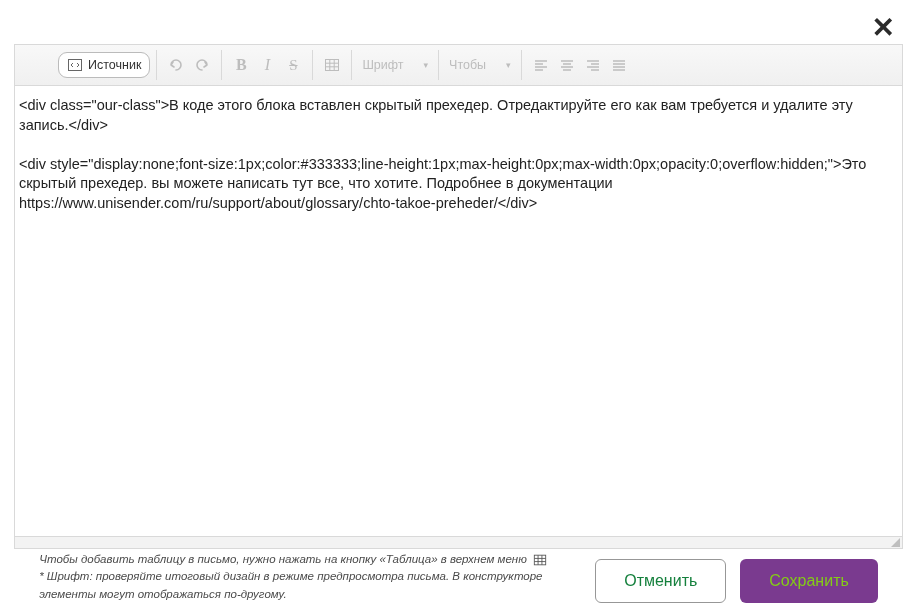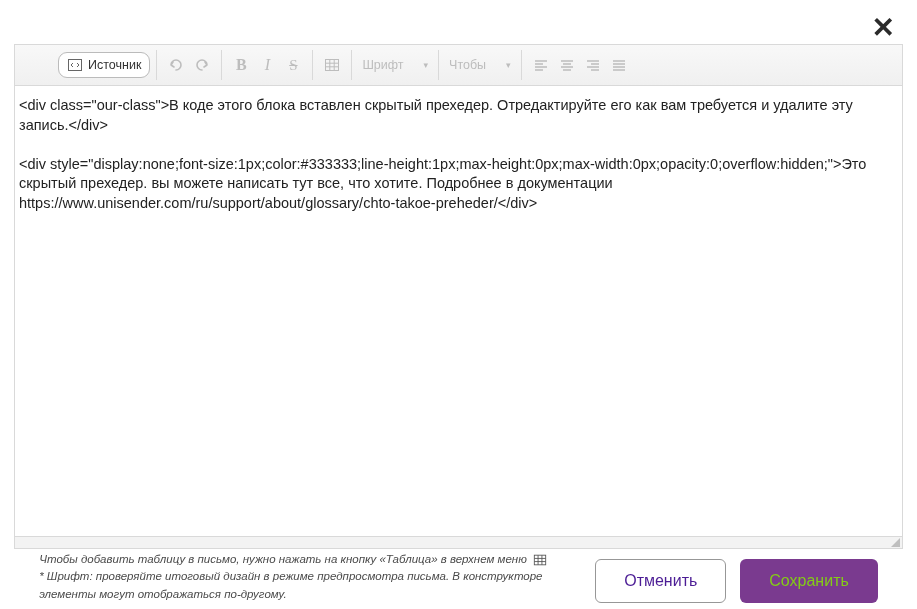--- a/index.html
+++ b/index.html
@@ -144,21 +144,21 @@
     border-radius: 6px;
     font-size: 16px;
     cursor: pointer;
     display: flex;
     align-items: center;
     justify-content: center;
     border: 1.5px solid transparent;
   }
   .btn-cancel {
     background: #fff;
-    color: #4c1d95;
+    color: #15803d;
     border-color: #979797;
   }
   .btn-save {
     background: #7a3a8f;
     color: #84cc16;
   }
   
   .ico { width: 16px; height: 16px; }
   .ico18 { width: 18px; height: 18px; }
 </style>

